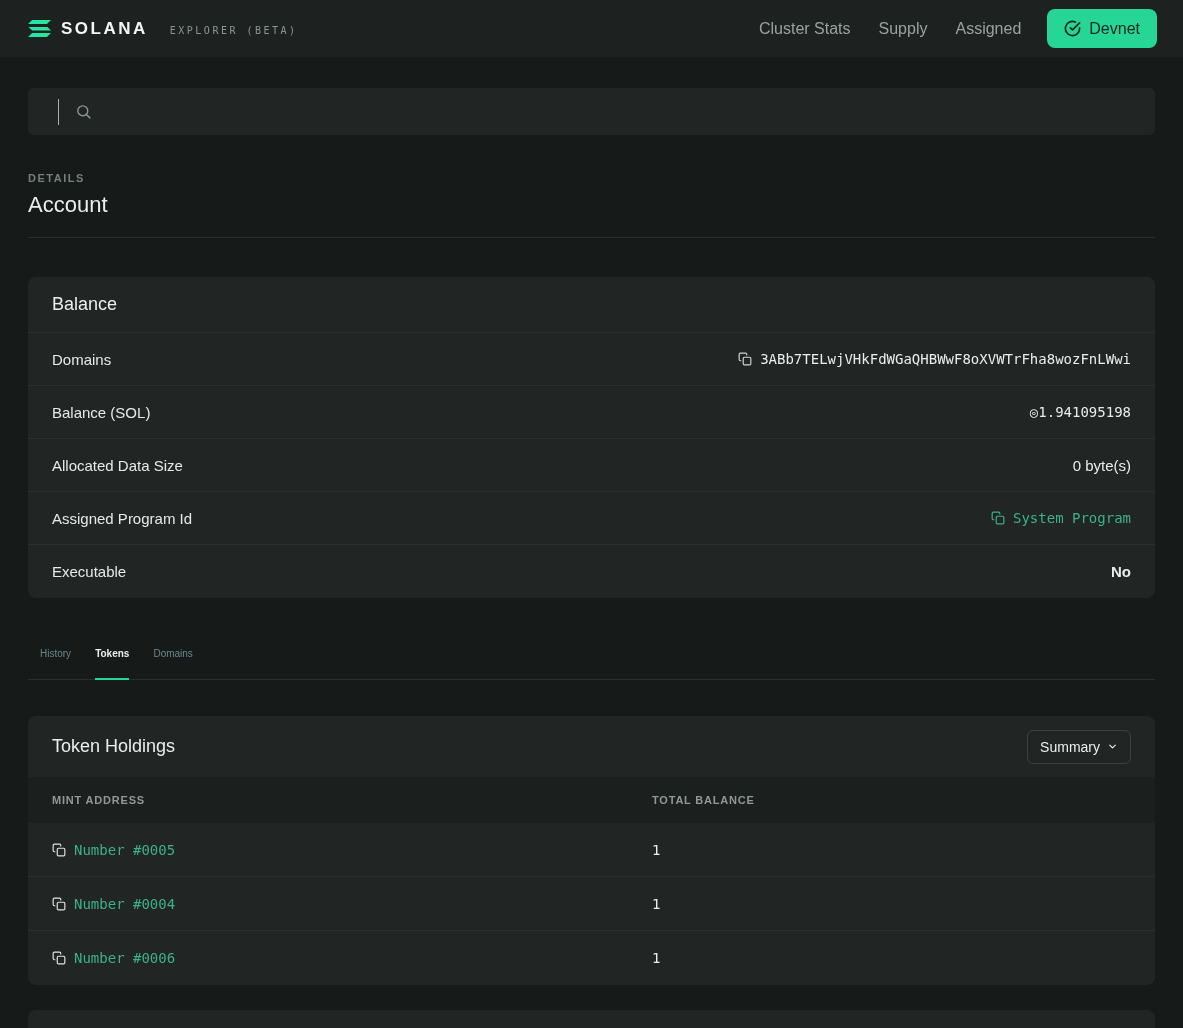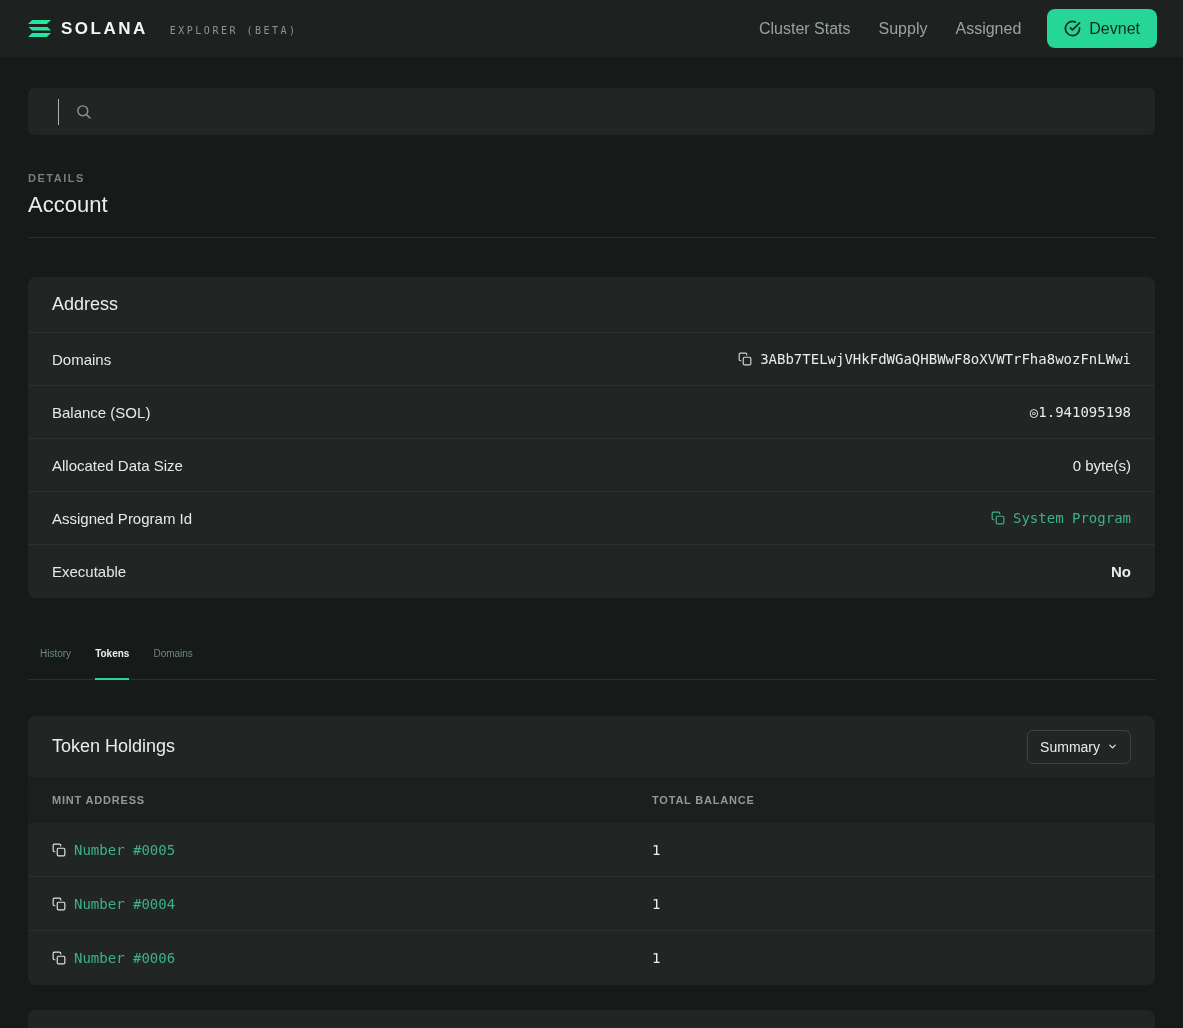--- a/index.html
+++ b/index.html
@@ -145,21 +145,21 @@
   </div>
 
   <div class="page-head">
     <div class="eyebrow">DETAILS</div>
     <h1 class="page-title">Account</h1>
     <hr class="head-rule">
   </div>
 
   <section class="card overview-card">
     <div class="card-header">
-      <span class="card-title">Address</span>
+      <span class="card-title">Balance</span>
     </div>
 
     <div class="kv-row">
       <span class="kv-label">Domains</span>
       <span class="kv-value mono">
         <button class="copy-btn">
           <svg width="14" height="14" viewBox="0 0 24 24" fill="none" stroke="#cfd6d4" stroke-width="2" stroke-linecap="round" stroke-linejoin="round">
             <rect x="9" y="9" width="13" height="13" rx="2"></rect>
               <path d="M5 15H4a2 2 0 0 1-2-2V4a2 2 0 0 1 2-2h9a2 2 0 0 1 2 2v1"></path>
           </svg>

